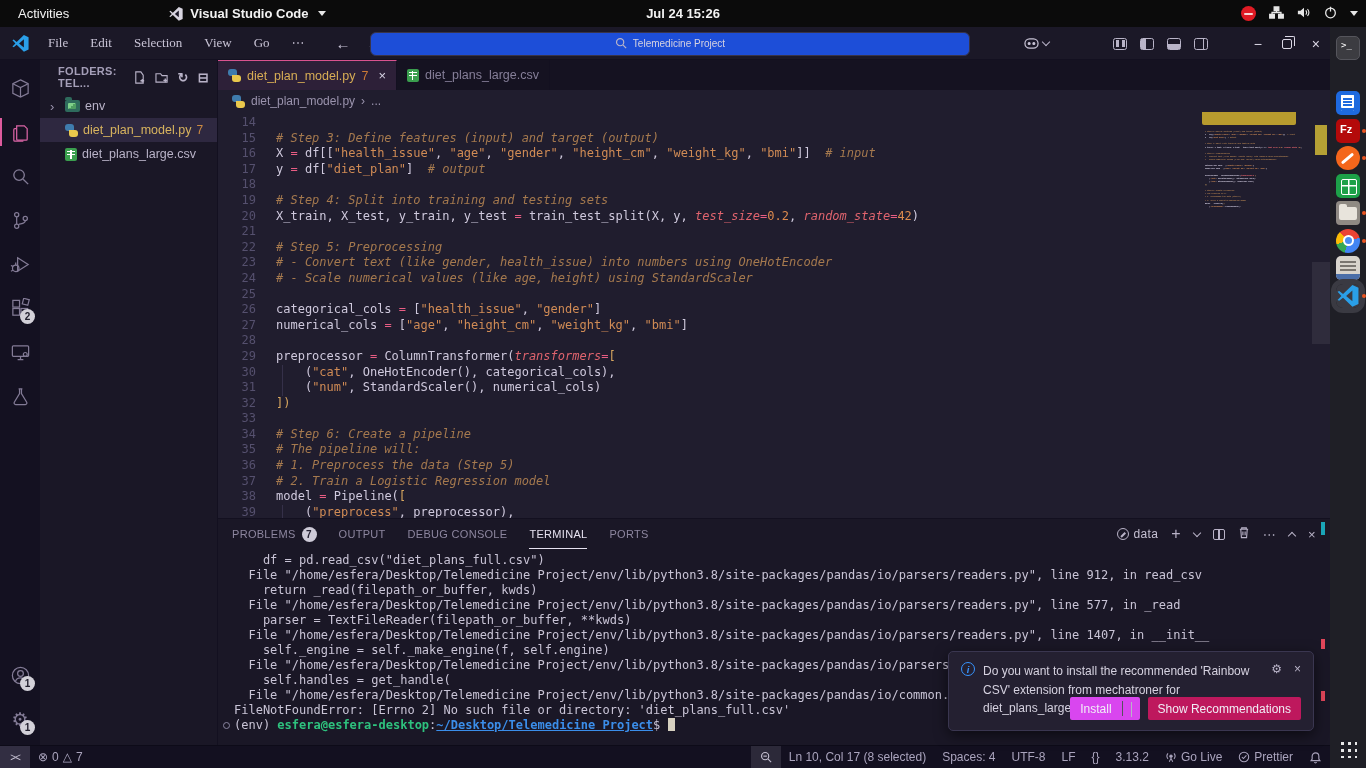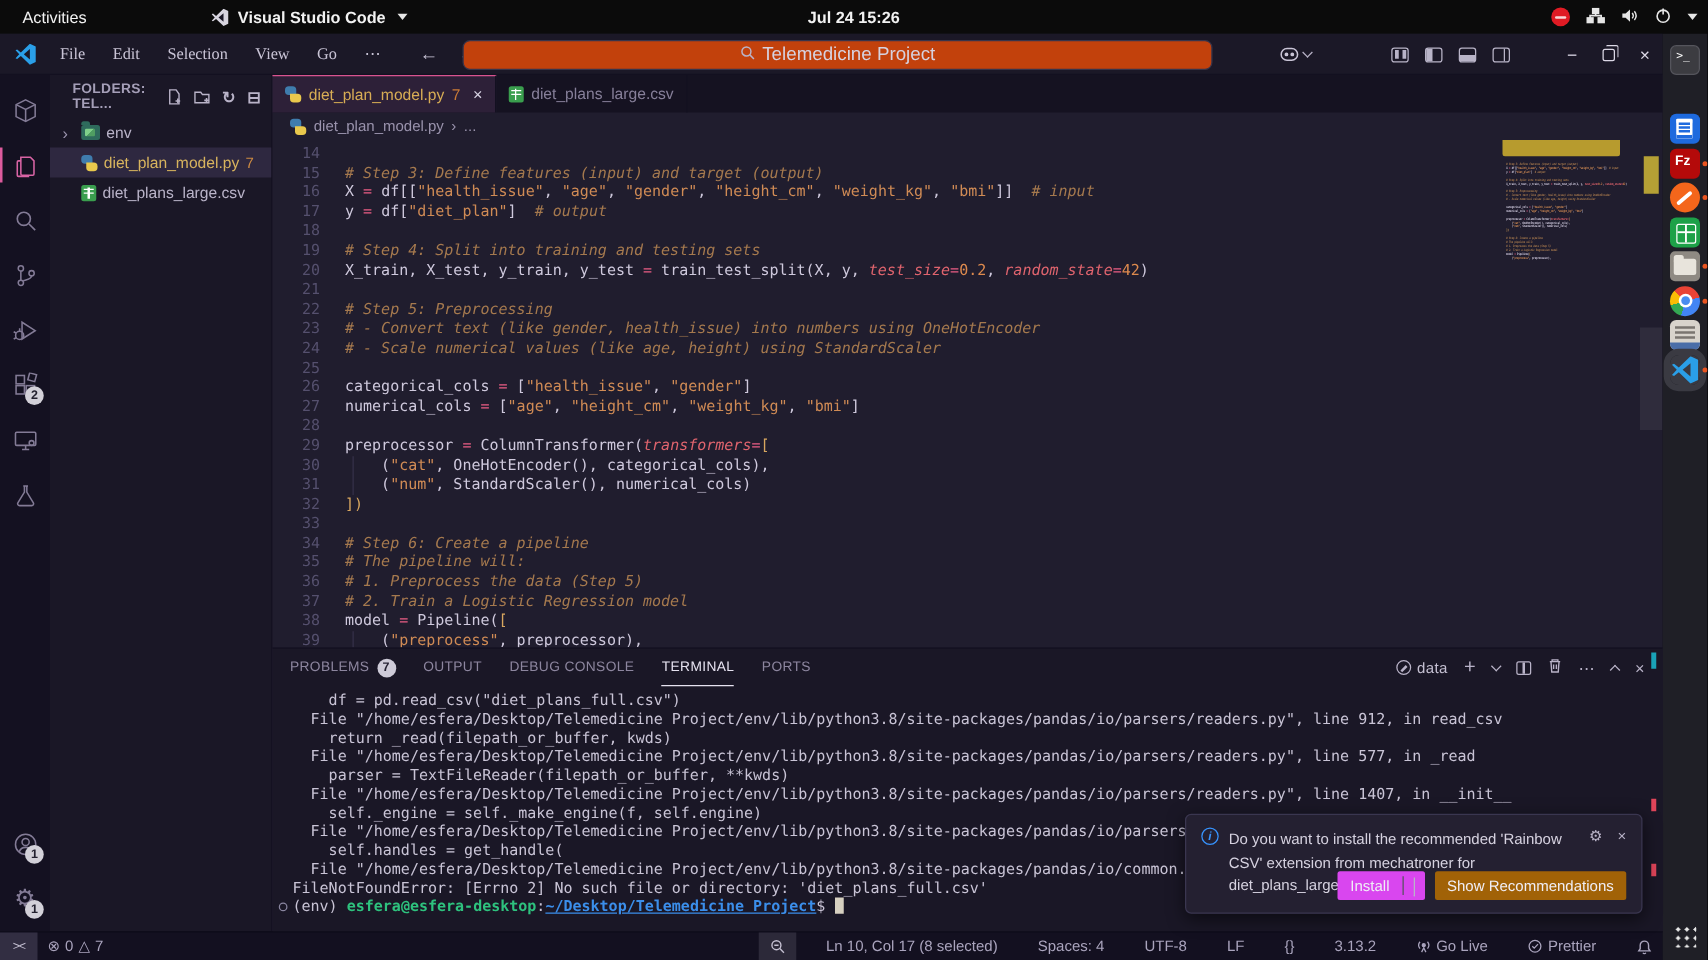--- a/index.html
+++ b/index.html
@@ -59,21 +59,21 @@
   
   .vscode { position:absolute; left:0; top:27px; width:1330px; height:741px; background:#1b1827; display:flex; flex-direction:column; }
 
   
   .titlebar { position:relative; height:33px; flex:none; background:#1b1827; border-bottom:1px solid #131020; display:flex; align-items:center; color:#c9c4d6; font-size:13px; }
   .vslogo { margin:0 10px 0 12px; display:flex; }
   .menus { display:flex; gap:4px;font-family:Liberation Serif, serif; }
   .menus span { padding:3px 9px; border-radius:5px; }
   .nav-arrows { display:flex; gap:16px; margin-left:22px; font-size:15px; color:#cac5d8; }
   .nav-arrows .fwd { color:#6f6a80; }
-  .searchbox { position:absolute; left:370px; top:4.5px; width:600px; height:24px; background:#c2410c; border:1px solid #38344a; border-radius:6px; display:flex; align-items:center; justify-content:center; gap:6px; color:#d6d2e0; font-size:15px; }
+  .searchbox { position:absolute; left:370px; top:4.5px; width:600px; height:24px; background:#1d4ed8; border:1px solid #38344a; border-radius:6px; display:flex; align-items:center; justify-content:center; gap:6px; color:#d6d2e0; font-size:10px; }
   .tb-right { position:absolute; right:10px; top:0; height:33px; display:flex; align-items:center; gap:18px; }
   .copilot { display:flex; align-items:center; gap:3px; margin-right:46px; }
   .layout-icons { display:flex; gap:13px; align-items:center; }
   .lay { width:14px; height:12px; border:1.2px solid #b9b4c8; border-radius:2.5px; position:relative; }
   .lay.fill-left::after { content:""; position:absolute; left:0; top:0; bottom:0; width:5px; background:#b9b4c8; }
   .lay.fill-bottom::after { content:""; position:absolute; left:0; right:0; bottom:0; height:4.5px; background:#b9b4c8; }
   .lay.line-right::after { content:""; position:absolute; right:2.5px; top:0; bottom:0; width:1.2px; background:#b9b4c8; }
   .lay.cells::after { content:""; position:absolute; left:2px; top:1.5px; width:3.5px; height:7px; background:#b9b4c8; box-shadow:6px 0 0 #b9b4c8; }
   .win-controls { display:flex; gap:20px; align-items:center; margin-left:28px; font-size:14px; color:#dcd8e6; }
   .restore-ic { width:10px; height:10px; border:1.2px solid #dcd8e6; border-radius:2px; position:relative; }
@@ -174,28 +174,28 @@
   .notif-row { display:flex; gap:8px; }
   .info-ic { flex:none; width:14px; height:14px; border-radius:50%; border:1.3px solid #3794ff; color:#3794ff; font-size:9.5px; font-weight:700; display:flex; align-items:center; justify-content:center; font-style:italic; }
   .notif-msg { line-height:1.55; width:280px; }
   .notif-top-actions { margin-left:auto; display:flex; gap:12px; color:#b9b3c8; align-items:flex-start; }
   .notif-buttons { position:absolute; right:12px; bottom:10px; display:flex; gap:8px; }
   .btn { height:23px; display:flex; align-items:center; font-size:12px; color:#f0eef6; }
   .btn-install { background:#d946ef; border-radius:2px; }
   .btn-install .lbl { padding:0 10px; }
   .btn-install .divider { width:1px; height:15px; background:#55525f; }
   .btn-install .dd { padding:0 8px; }
-  .btn-show { background:#a16207; border-radius:2px; padding:0 10px; }
+  .btn-show { background:#be185d; border-radius:2px; padding:0 10px; }
 
   
   .statusbar { height:23px; flex:none; background:#131020; border-top:1px solid #0d0b18; display:flex; align-items:center; font-size:12px; color:#aaa4bd; }
   .sb-left { display:flex; align-items:center; height:100%; }
   .remote-box { width:30px; height:100%; background:#322e42; display:flex; align-items:center; justify-content:center; color:#c9c4d6; font-size:10px; letter-spacing:-1px; }
   .problems-item { display:flex; align-items:center; gap:4px; padding:0 8px; }
-  .sb-right { margin-left:auto; display:flex; align-items:center; gap:16px; height:100%; }
+  .sb-right { margin-left:auto; display:flex; align-items:center; gap:0; height:100%; }
   .sb-item { padding:0 8px; display:flex; align-items:center; gap:4px; white-space:nowrap; }
   .zoom-box { background:#2c2939; height:100%; width:30px; display:flex; align-items:center; justify-content:center; }
   .sb-item svg { display:block; }
 </style>
 </head>
 <body>
 
 <div class="screen">
 
   <div class="topbar">

